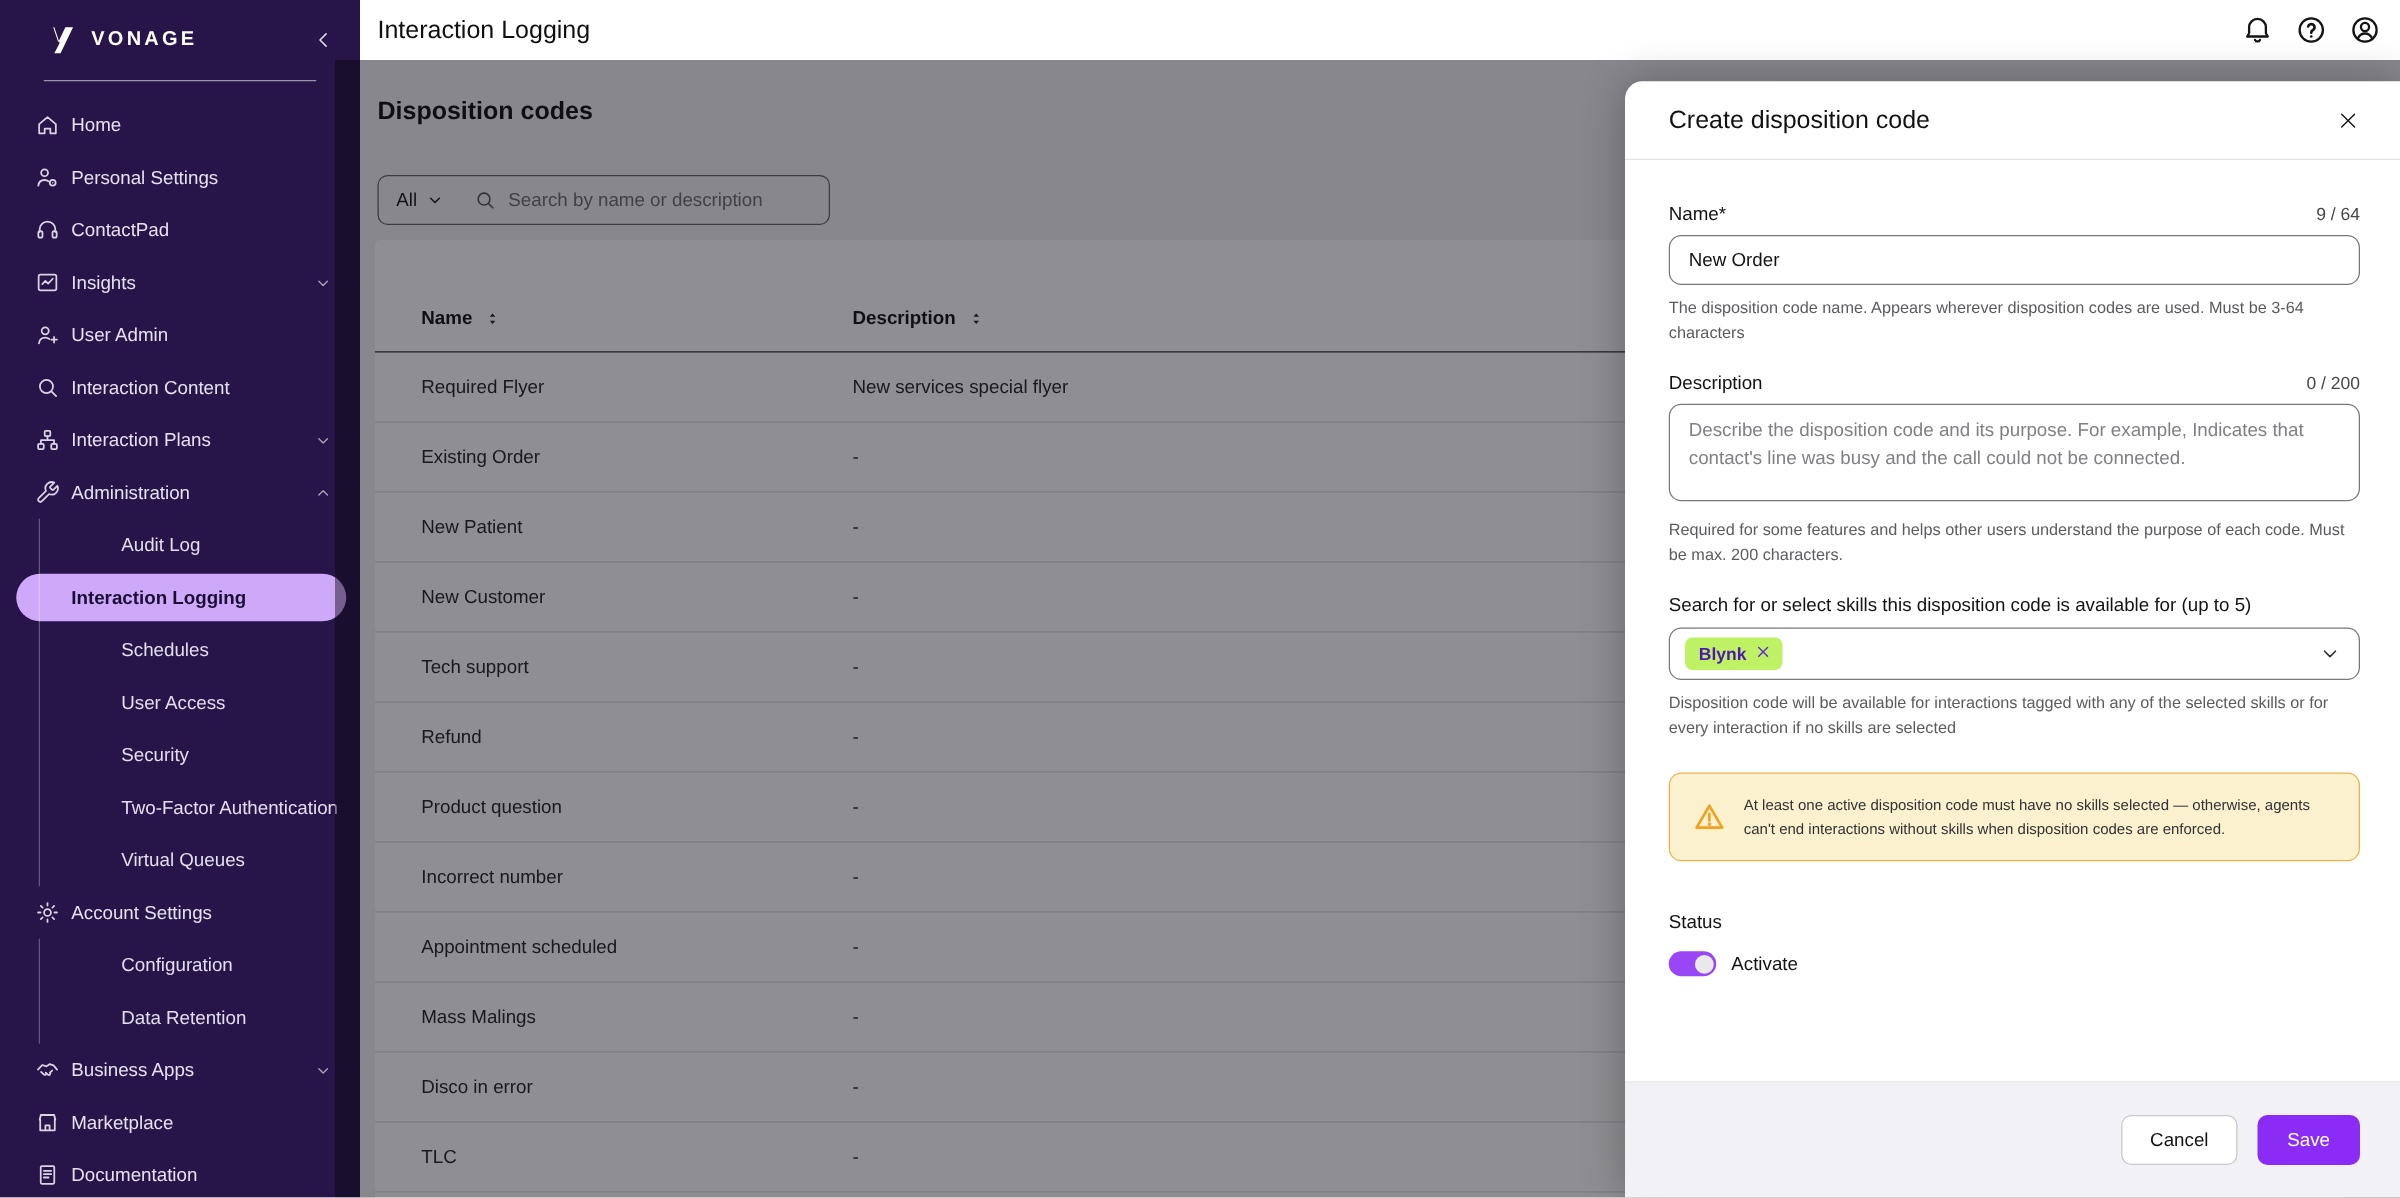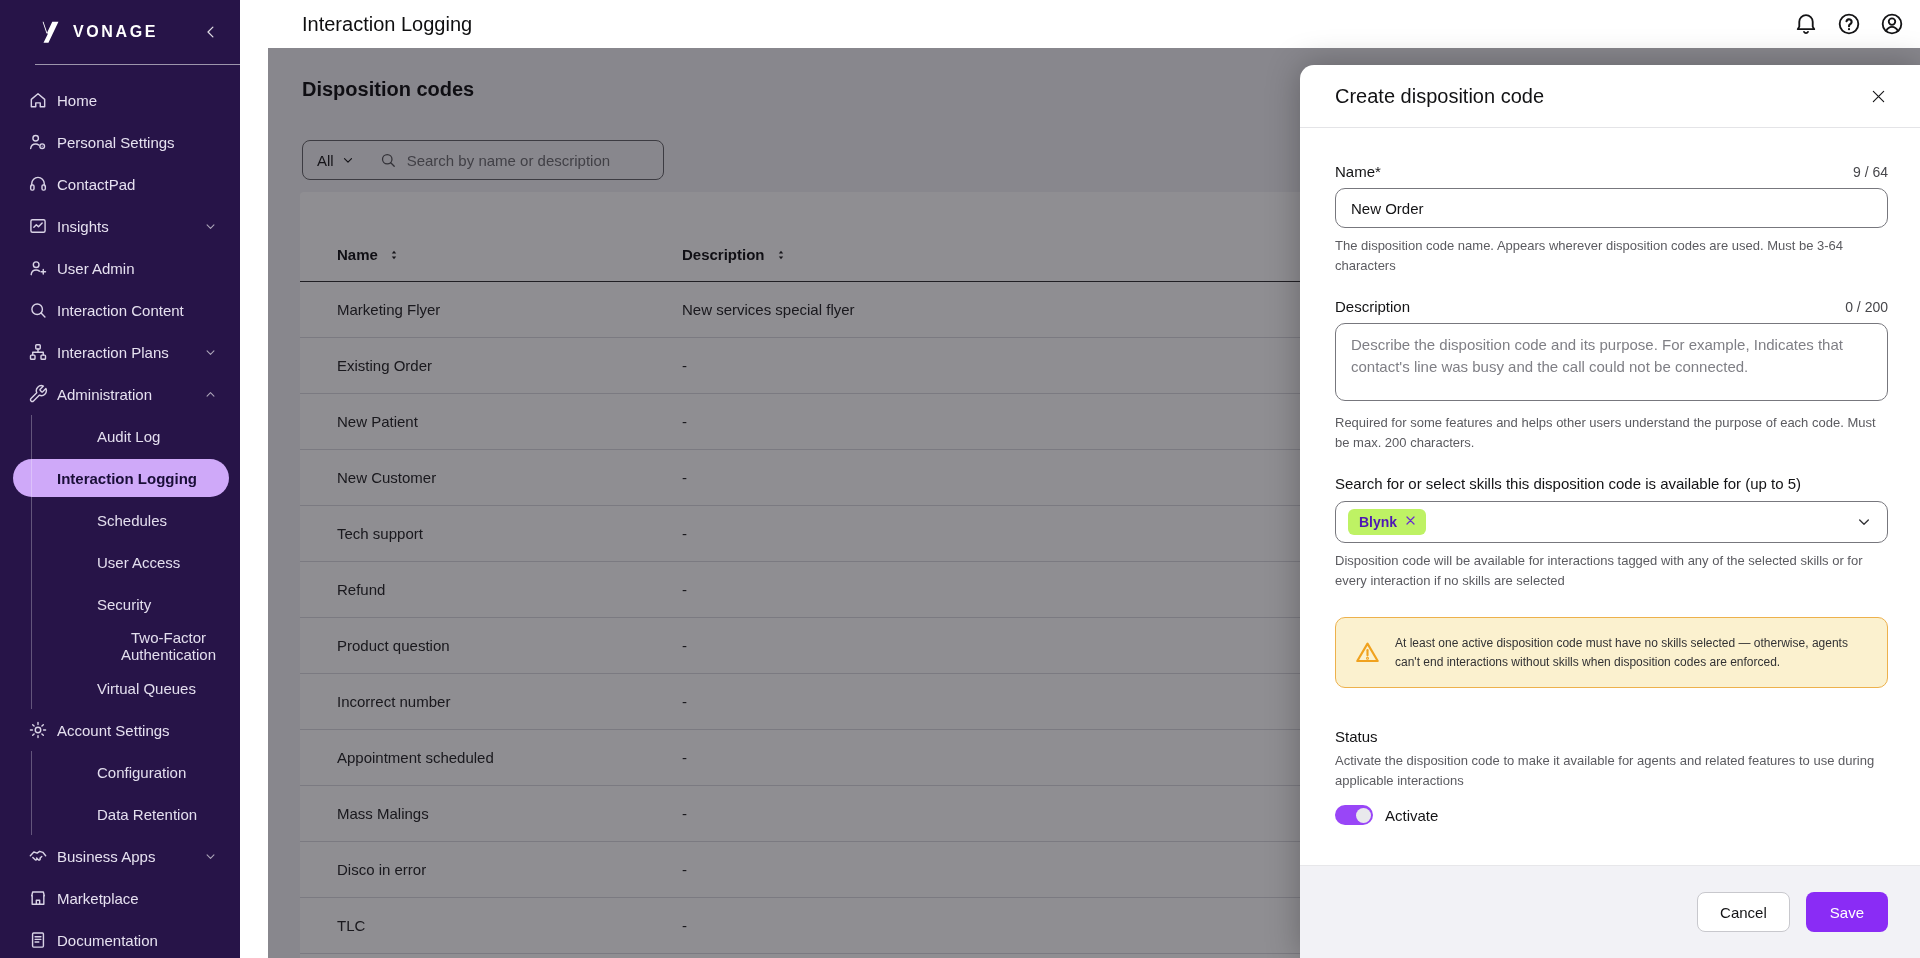--- a/index.html
+++ b/index.html
@@ -1,20 +1,20 @@
 <!DOCTYPE html>
 <html><head>
 <meta charset="utf-8">
 <style>
   * { margin:0; padding:0; box-sizing:border-box; }
   body { font-family:"Liberation Sans","DejaVu Sans",sans-serif; background:#ddd; }
   .screen { position:relative; width:1920px; height:958px; background:#fff; overflow:hidden; }
 
   
-  .sidebar { position:absolute; left:0; top:0; bottom:0; width:240px; background:#271448; z-index:10;text-align:center; }
+  .sidebar { position:absolute; left:0; top:0; bottom:0; width:288px; background:#271448; z-index:10;text-align:center; }
   .sb-top { height:64px; display:flex; align-items:center; padding:0 20px 0 33px; }
   .v-logo { width:27px; height:27px; color:#fff; }
   .brand { margin-left:13px; color:#fff; font-size:16px; font-weight:700; letter-spacing:2.6px; }
   .collapse { margin-left:auto; color:rgba(255,255,255,.85); width:18px; height:18px; cursor:pointer; }
   .sb-divider { margin-left:35px; width:218px; height:1px; background:rgba(255,255,255,.55); }
   nav { position:relative; padding-top:14px; }
   .nav-item { height:42px; display:flex; align-items:center; padding-left:28px; color:#E6E1F0; font-size:15px; cursor:pointer; }
   .nav-item .ic { width:20px; height:20px; margin-right:9px; color:#D9D3E6; flex:none; }
   .nav-item .chev { margin-left:auto; margin-right:22px; width:15px; height:15px; color:rgba(255,255,255,.62); }
   .chev.up svg { transform:rotate(180deg); }
@@ -349,21 +349,21 @@
           <span>Description</span>
           <span class="sort">
               <svg viewBox="0 0 24 24">
                 <path fill="currentColor" d="M12 4.8 8.2 9.3h7.6z"></path>
                 <path fill="currentColor" d="M12 19.2 8.2 14.7h7.6z"></path>
               </svg>
             </span>
         </div>
       </div>
       <div class="trow">
-          <div class="col-a">Marketing Flyer</div>
+          <div class="col-a">Required Flyer</div>
           <div class="col-b">New services special flyer</div>
         </div>
       <div class="trow">
           <div class="col-a">Existing Order</div>
           <div class="col-b">-</div>
         </div>
       <div class="trow">
           <div class="col-a">New Patient</div>
           <div class="col-b">-</div>
         </div>
@@ -464,21 +464,20 @@
               <path d="M12 4.1 2.9 19.6h18.2z"></path>
               <path d="M12 9.9v4.6"></path>
               <circle cx="12" cy="17.2" r=".4" fill="currentColor"></circle>
             </svg>
         </span>
         <span class="warn-text">At least one active disposition code must have no skills selected — otherwise, agents can't end interactions without skills when disposition codes are enforced.</span>
       </div>
 
       <div class="fg-status">
         <div class="f-label">Status</div>
-        <div class="status-helper">Activate the disposition code to make it available for agents and related features to use during applicable interactions</div>
         <div class="toggle-row">
           <span class="toggle">
               <span class="knob"></span>
             </span>
           <span class="toggle-label">Activate</span>
         </div>
       </div>
 
     </div>
 

